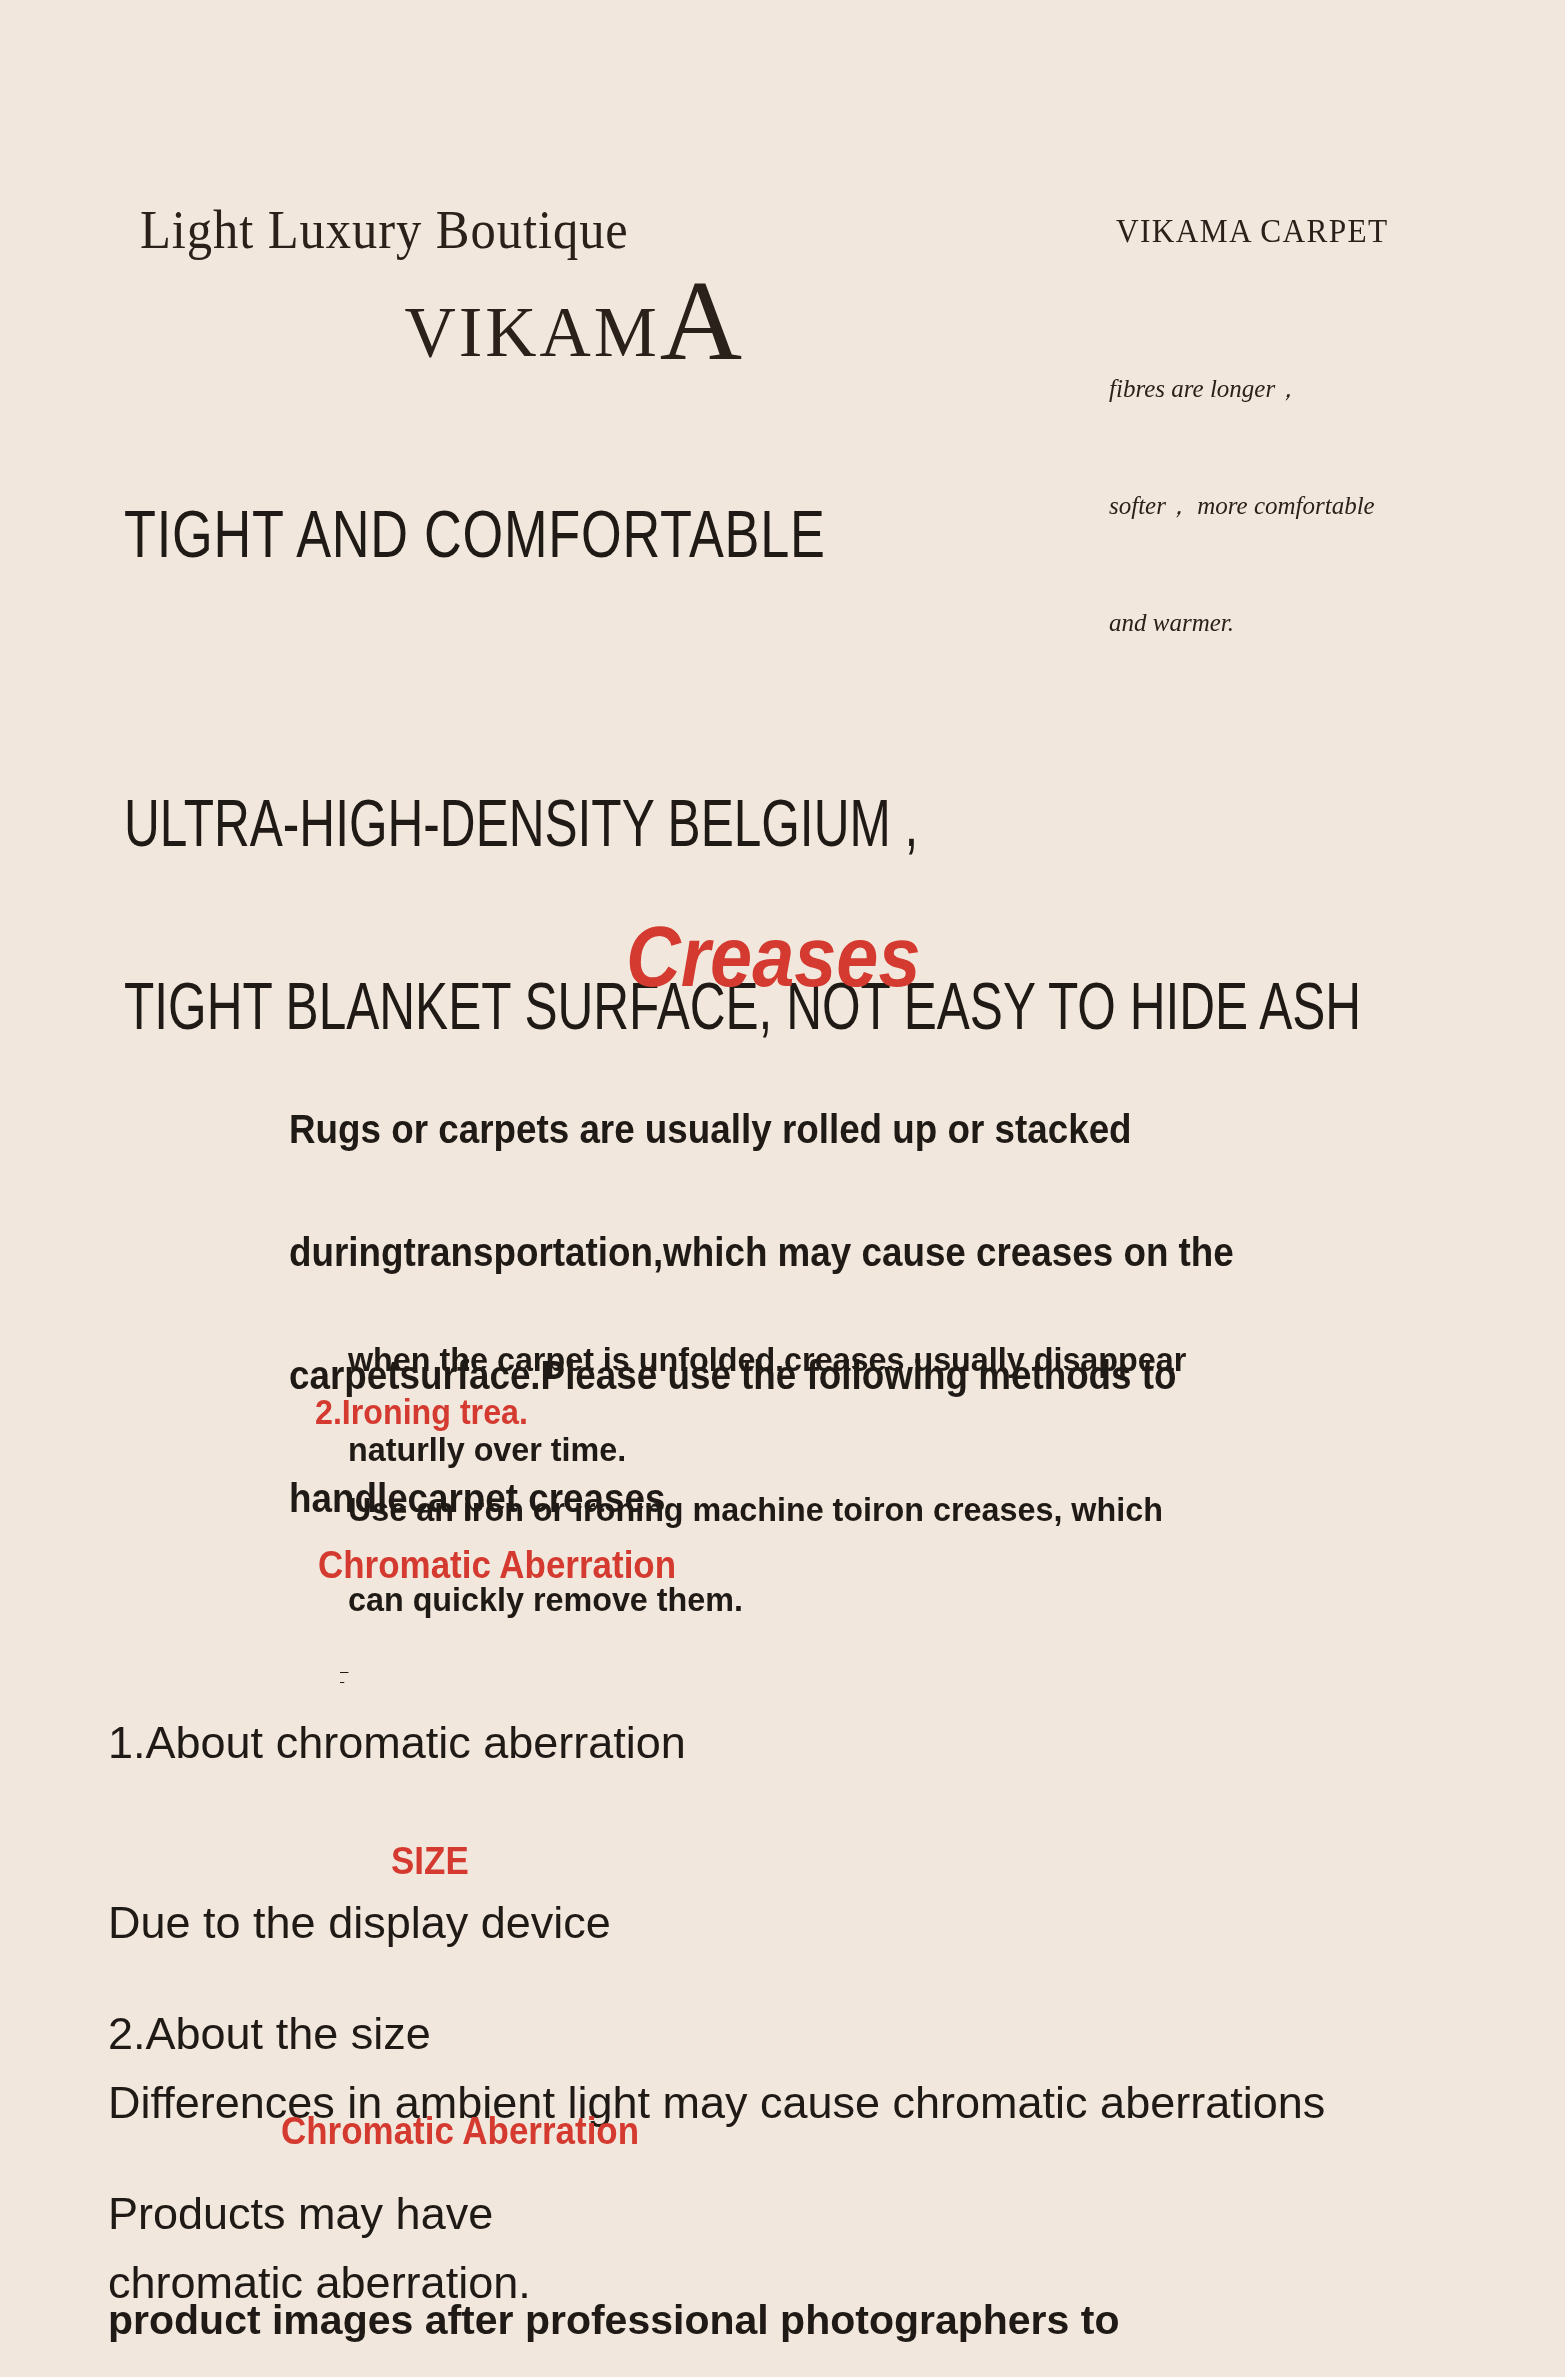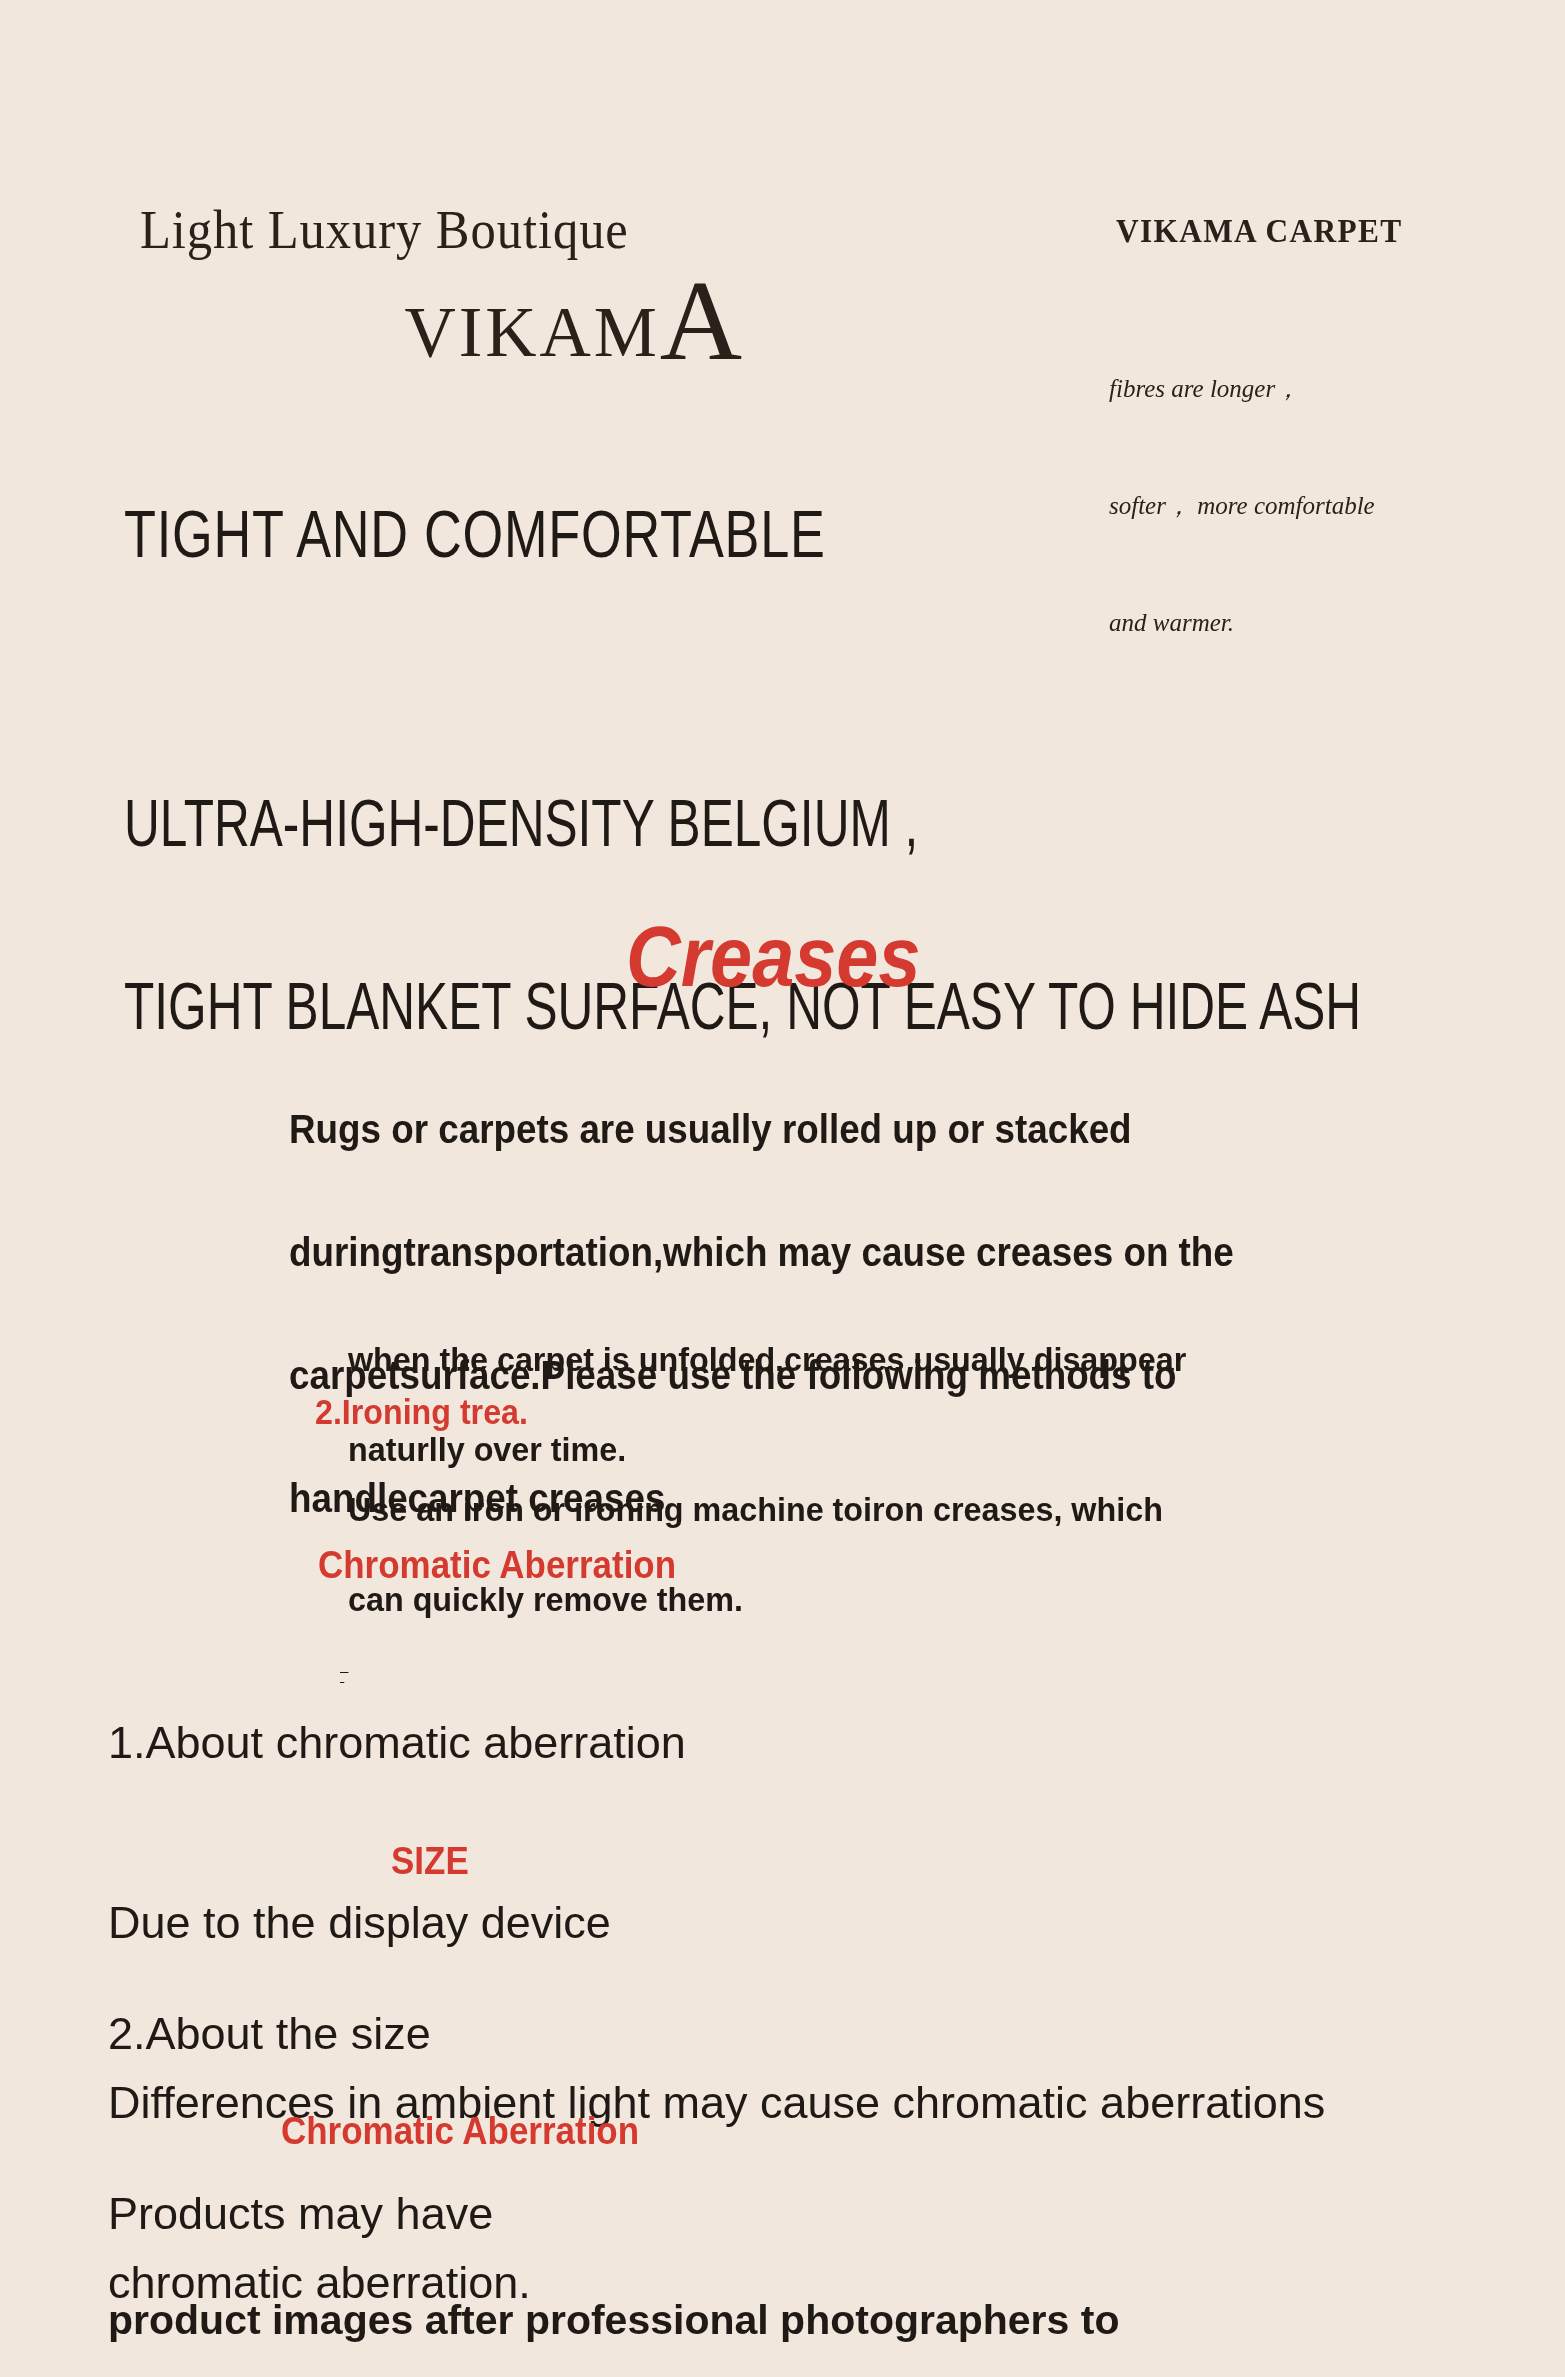--- a/index.html
+++ b/index.html
@@ -28,21 +28,21 @@
 
 <div id="canvas" style="background: rgb(242, 231, 220);">
 
   <div class="abs serif logodark" style="left:397px;top:252px;">
     <span style="font-size:71px;letter-spacing:2.9px;line-height:1;vertical-align:baseline;">VIKAM</span><span style="font-size:114px;line-height:1;vertical-align:baseline;position:relative;top:2.9px;">A</span>
   </div>
   <div class="abs serif logodark" style="left:132px;top:189px;">
     <span class="cond" style="font-size:55px;letter-spacing:1px;transform:scaleX(0.92);">Light Luxury Boutique</span>
   </div>
 
-  <div class="abs serif logodark" style="left:1108px;top:204px;font-weight:bold;">
+  <div class="abs serif logodark" style="left:1108px;top:204px;">
     <span class="cond" style="font-size:33px;letter-spacing:1.4px;transform:scaleX(0.95);">VIKAMA CARPET</span>
   </div>
   <div class="abs serif logodark" style="left:1109px;top:291px;font-size:25px;line-height:39px;font-style:italic;">
     <span class="line">fibres are longer，</span>
     <span class="line">softer， more comfortable</span>
     <span class="line">and warmer.</span>
   </div>
 
   <div class="abs sans dark" style="left:116px;top:486px;">
     <span class="cond reg" style="font-size:67px;transform:scaleX(0.78);letter-spacing:1px;">TIGHT AND COMFORTABLE</span>

